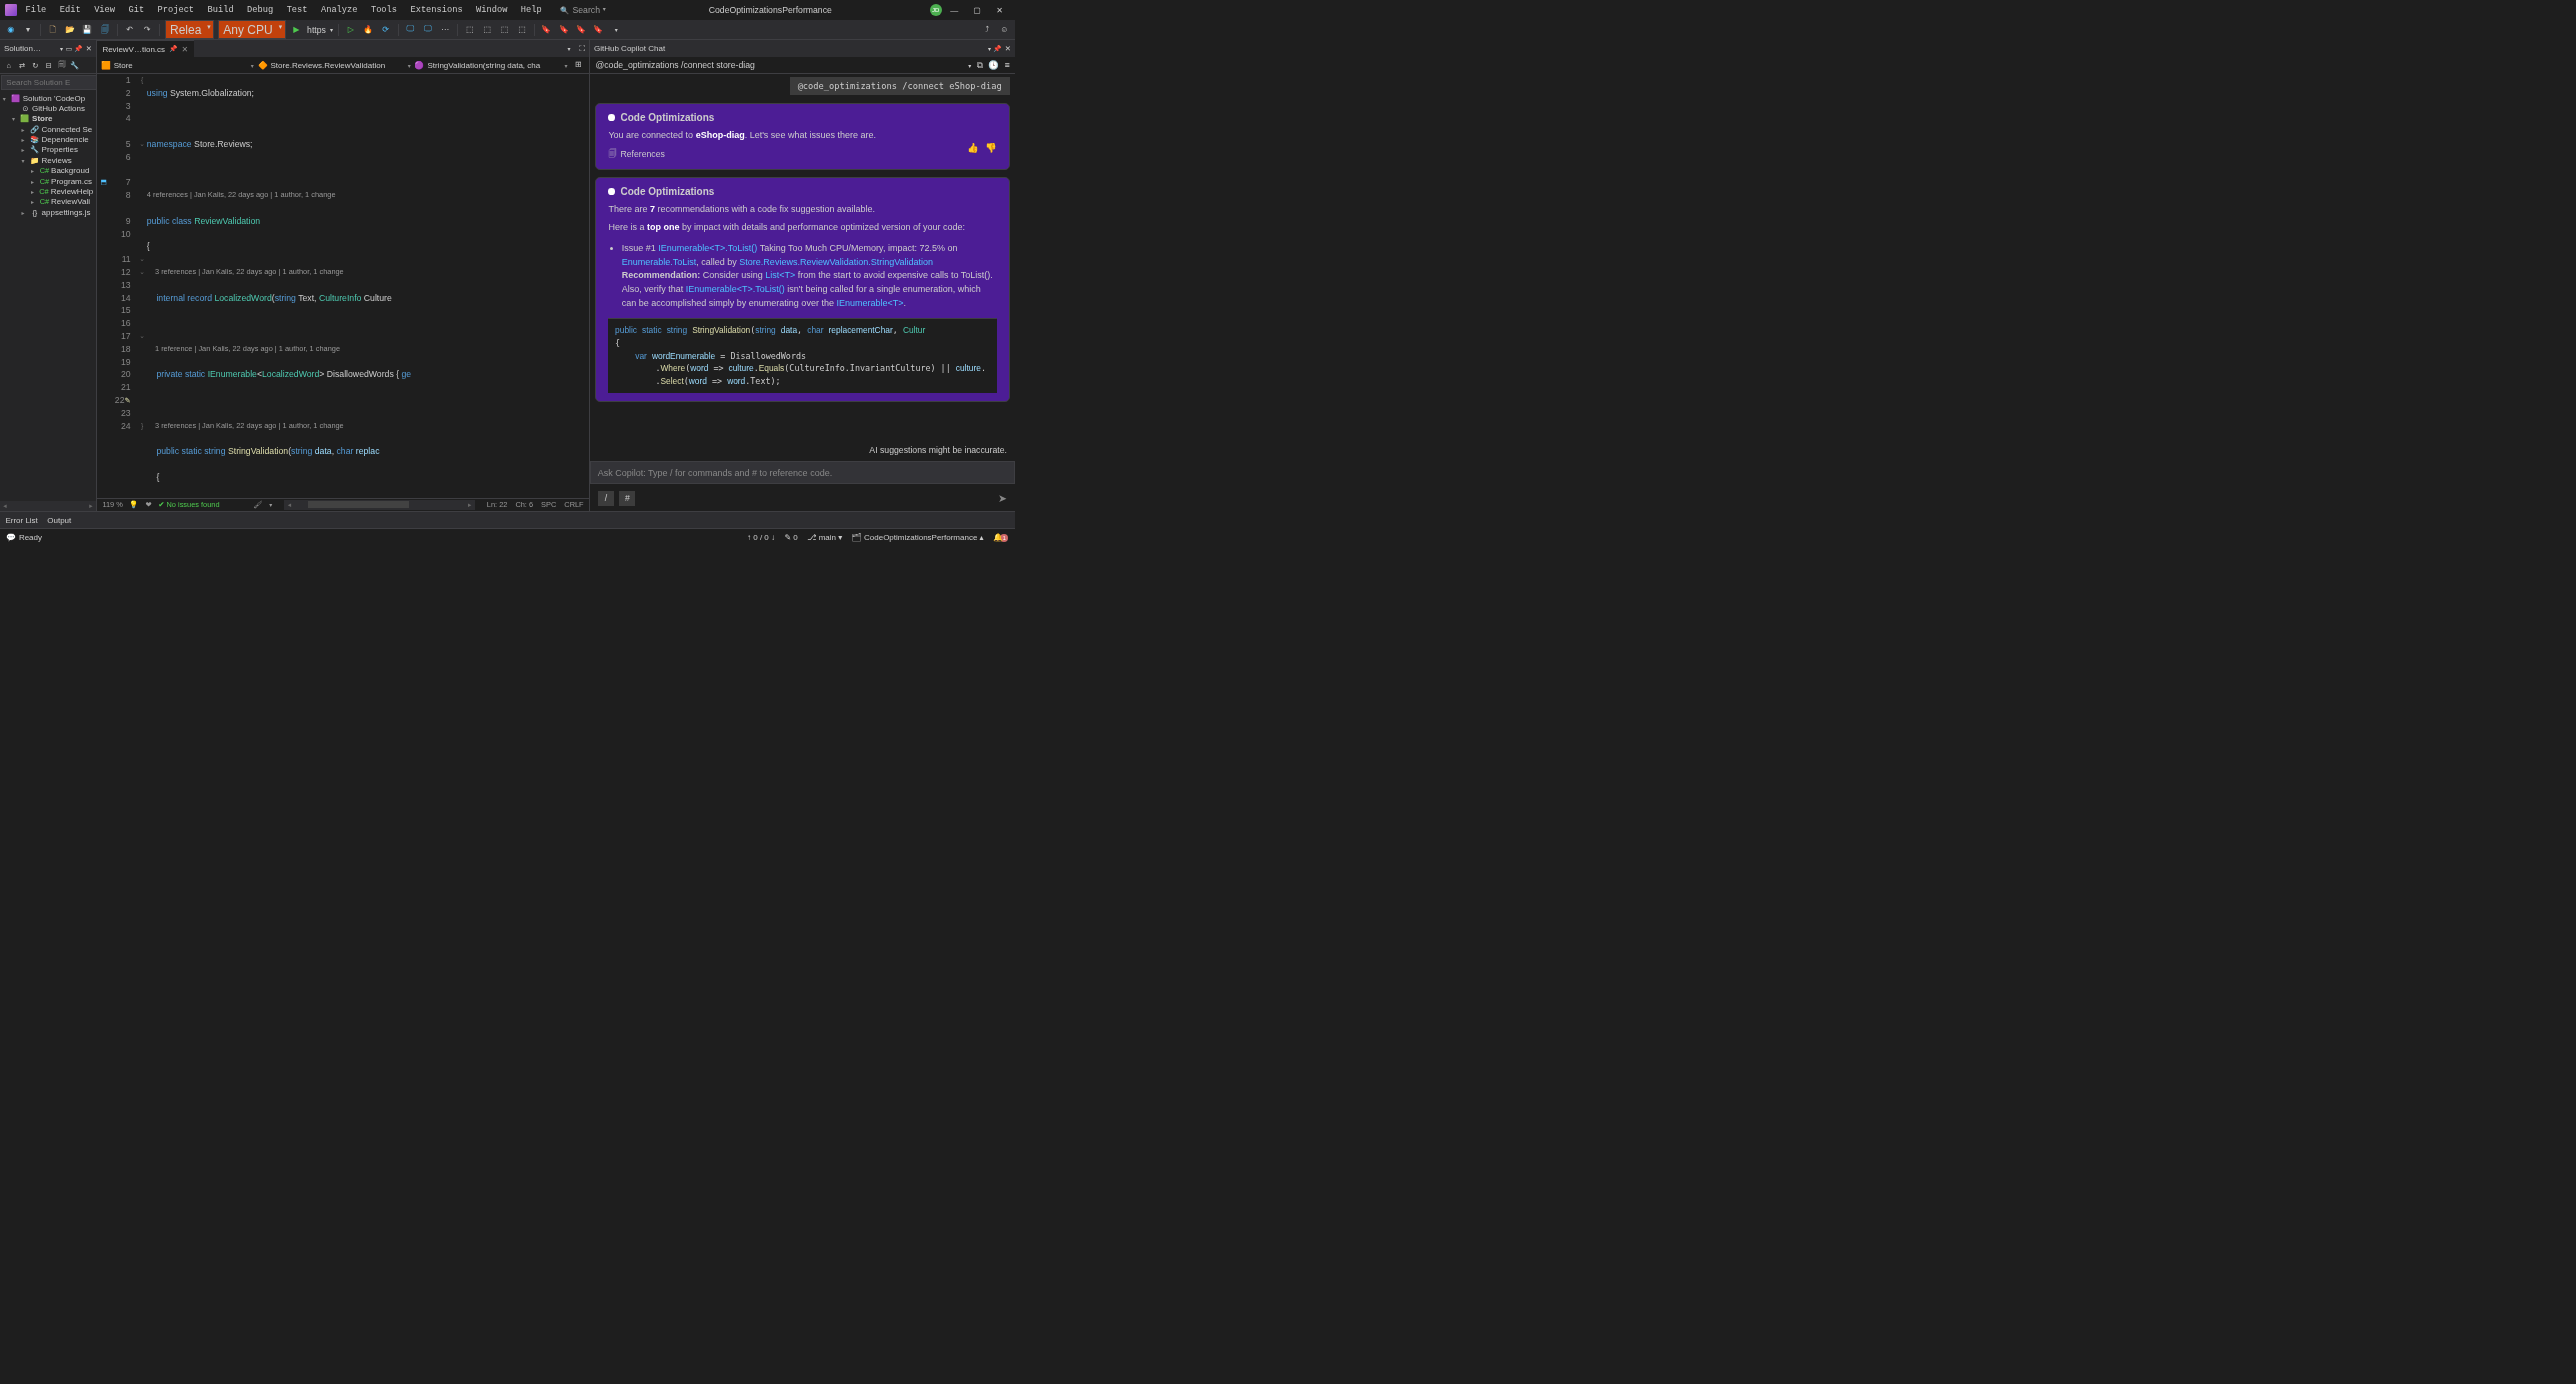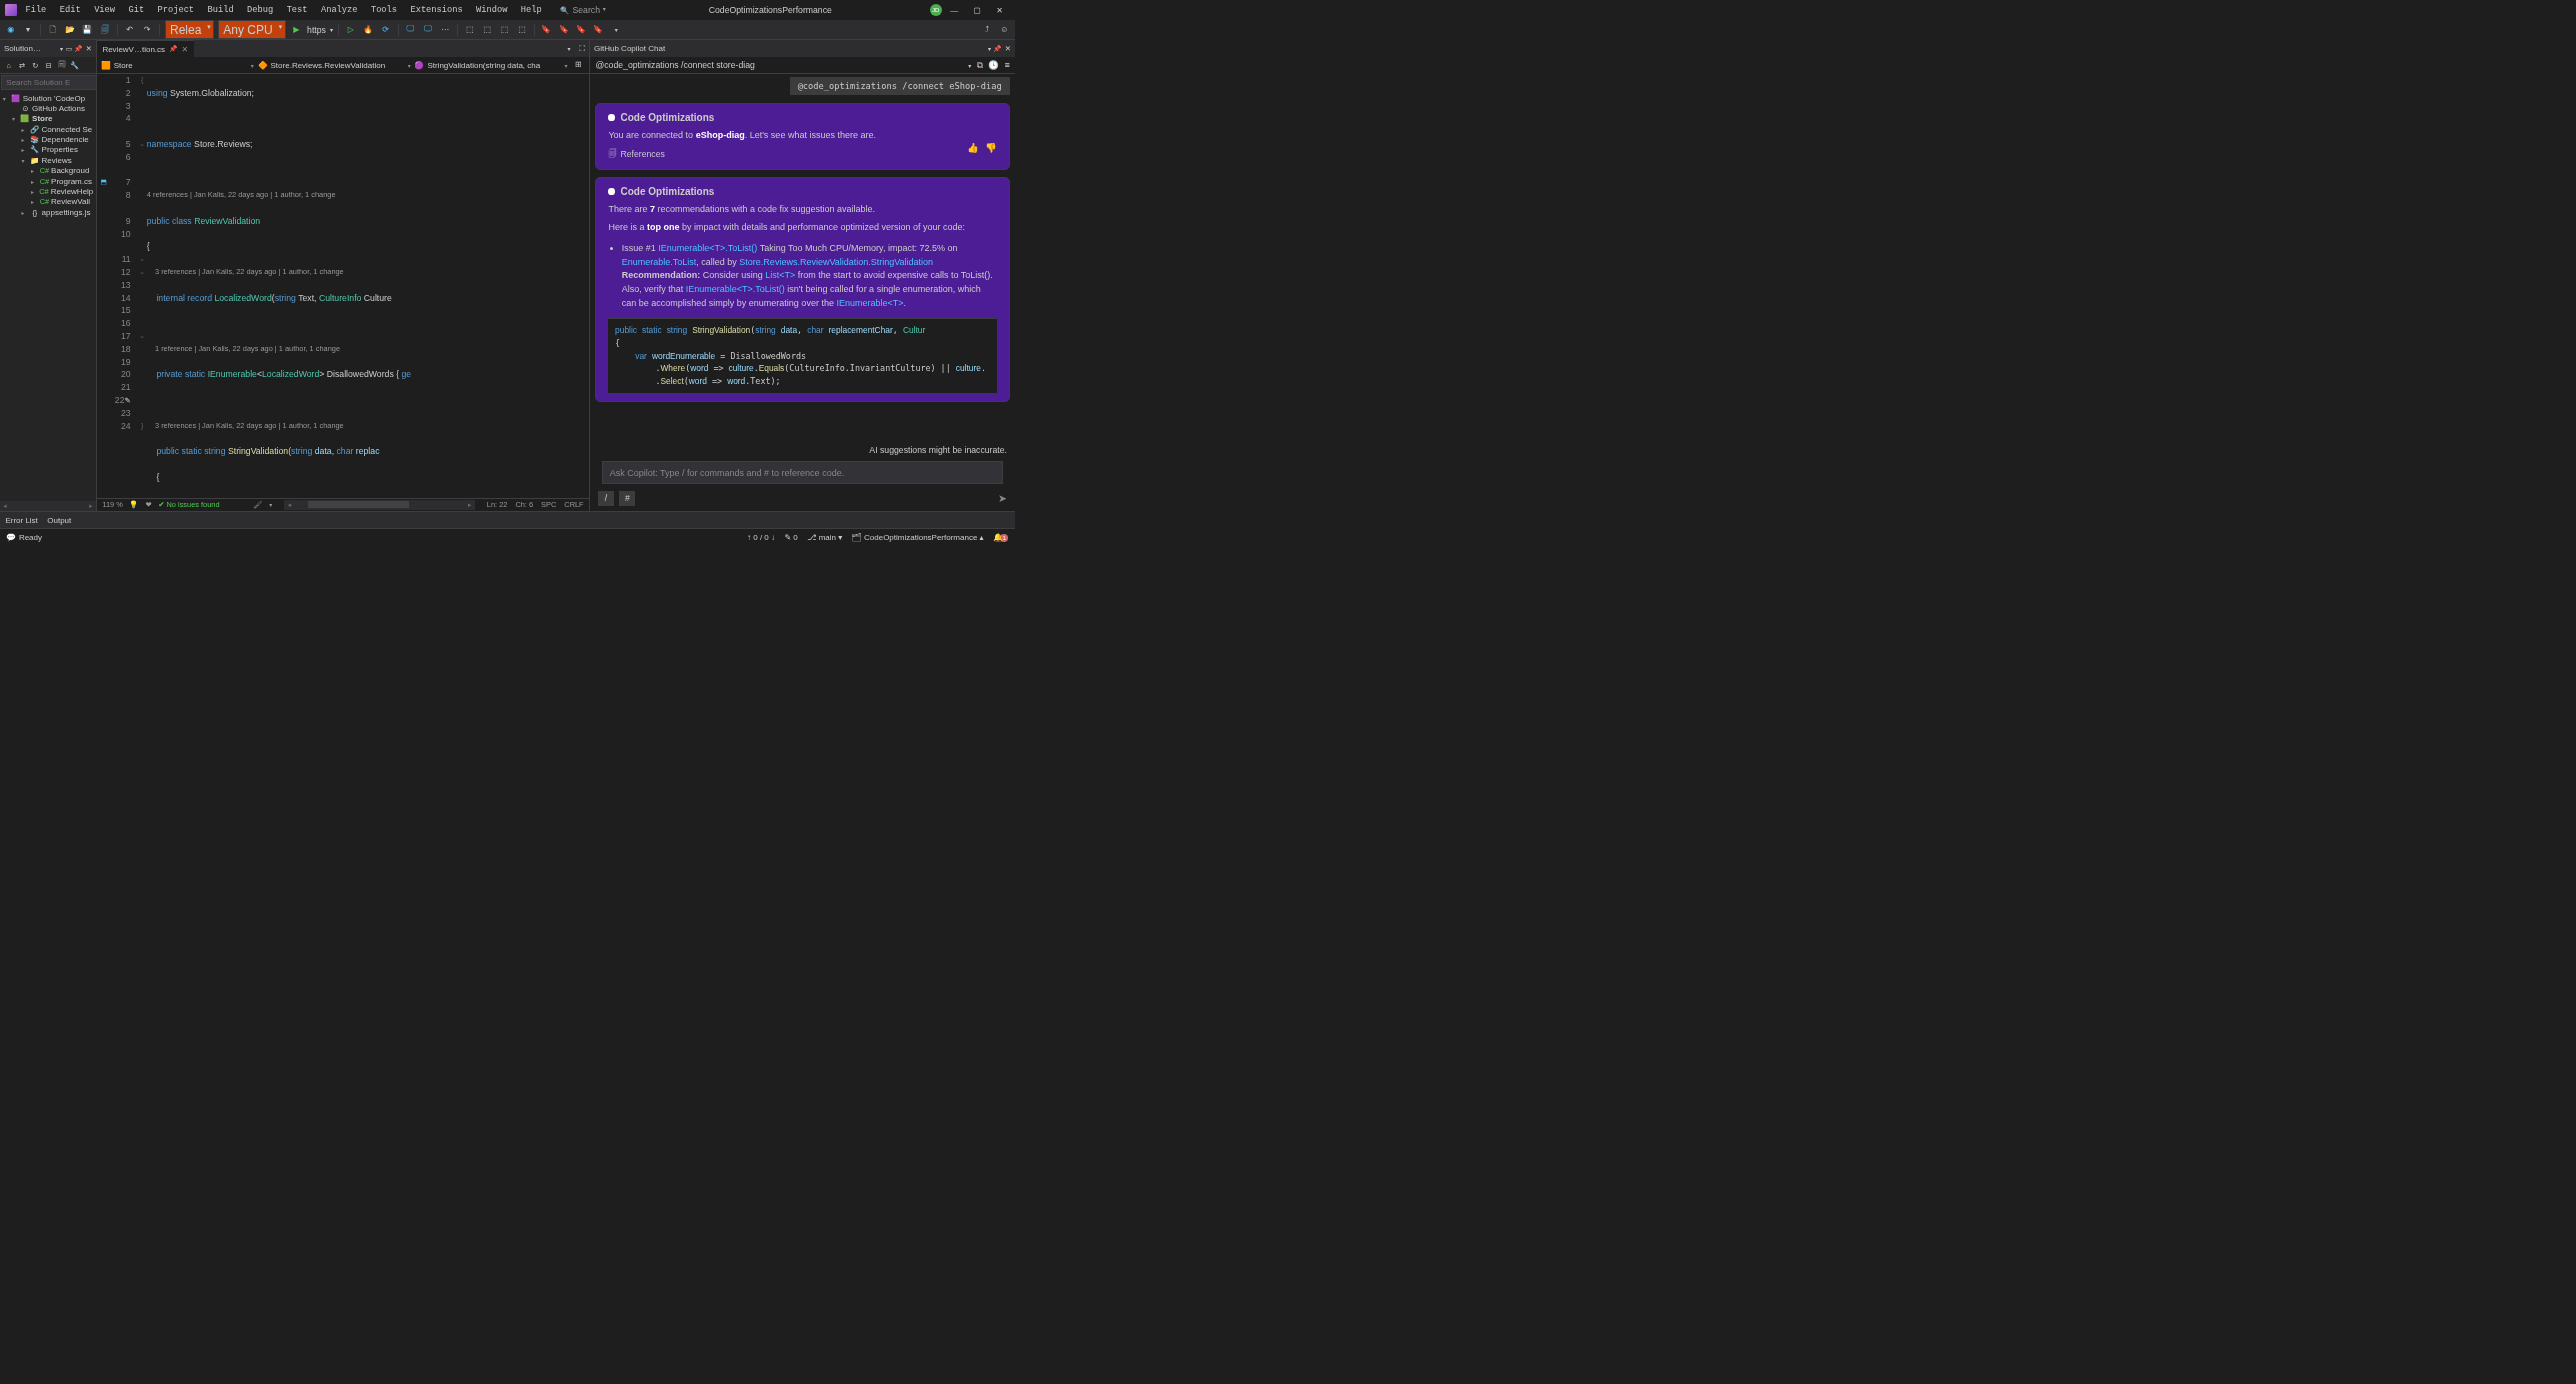--- a/index.html
+++ b/index.html
@@ -80,21 +80,21 @@
 .card-text { font-size: 9px; line-height: 1.5; color: #ccc; }
 .card-text strong { color: #fff; font-weight: 700; }
 .refs { display: flex; align-items: center; gap: 4px; margin-top: 5.4px; font-size: 8.7px; color: #ccc; cursor: pointer; }
 .refs::before { content: "🗐"; font-size: 8px; }
 .thumbs { float: right; color: #888; font-size: 9.4px; display: flex; gap: 5.4px; }
 .issue-list { margin: 6.7px 0 6.7px 13.4px; }
 .issue-list li { font-size: 9px; line-height: 1.55; }
 .link { color: #4fc1ff; }
 .code-block { background: #1e1e1e; padding: 5.4px 6.7px; font-family: Consolas, monospace; font-size: 8.4px; line-height: 1.5; margin-top: 5.4px; overflow-x: hidden; white-space: pre; border-top: 0.7px solid #3e3e42; }
 .ai-disclaimer { text-align: right; padding: 2.7px 8px; font-size: 8.7px; color: #ccc; }
-.chat-input-box { background: #333337; margin: 4px 12px; padding: 5.4px 6.7px; font-size: 9px; color: #888; border: 0.7px solid #3e3e42; }
+.chat-input-box { background: #333337; margin: 4px 0; padding: 5.4px 6.7px; font-size: 9px; color: #888; border: 0.7px solid #3e3e42; }
 .chat-bottom-bar { display: flex; align-items: center; padding: 2.7px 8px 5.4px; gap: 5.4px; }
 .slash-btn { background: #3c3c3c; width: 16px; height: 14.8px; display: flex; align-items: center; justify-content: center; font-size: 8.7px; cursor: pointer; }
 .send-btn { margin-left: auto; font-size: 10.7px; color: #888; cursor: pointer; }
 
 
 .bottom-tabs { height: 17px; background: #2d2d30; display: flex; align-items: center; padding: 0 5.4px; gap: 9.4px; font-size: 8px; border-top: 0.7px solid #3e3e42; }
 .bottom-tabs span { cursor: pointer; }
 
 
 .statusbar { height: 17px; background: #1e1e1e; display: flex; align-items: center; padding: 0 6.7px; font-size: 8px; color: #ccc; gap: 9.4px; border-top: 0.7px solid #3e3e42; }

